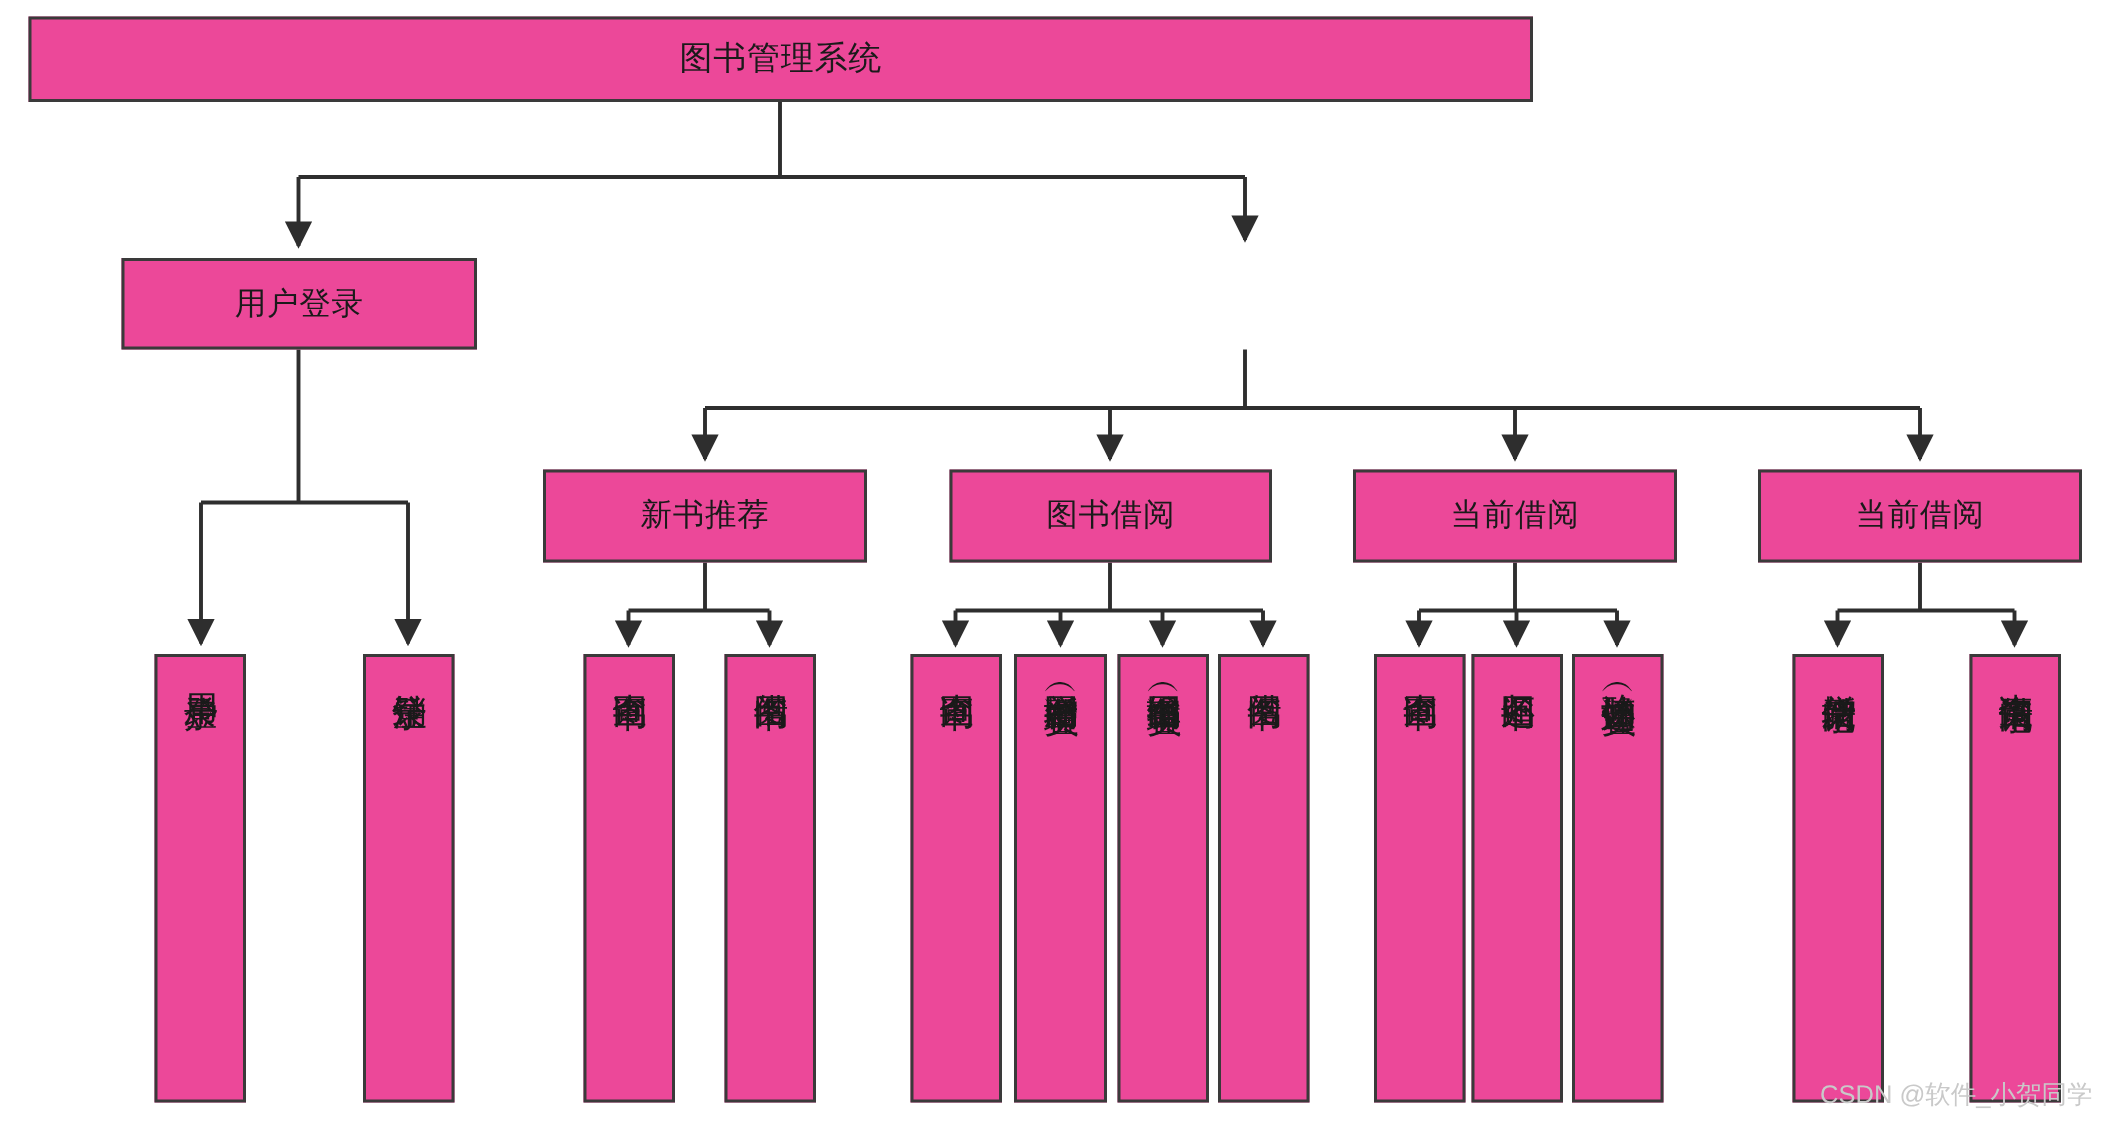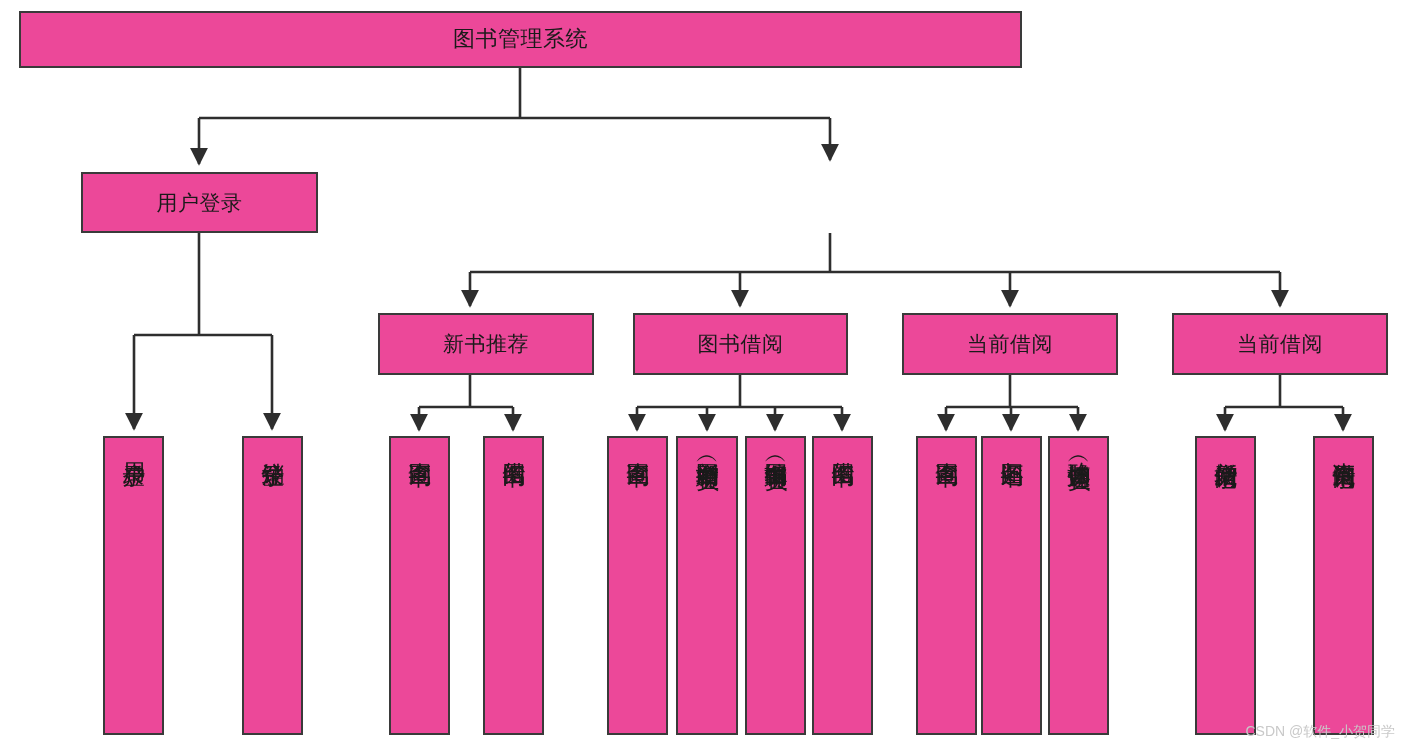--- a/index.html
+++ b/index.html
@@ -62,21 +62,21 @@
     text-orientation: upright;
     font-size: 23px;
     line-height: 1.04;
     letter-spacing: 1px;
     white-space: nowrap;
   }
   .watermark {
     position: absolute;
     right: 10px;
     bottom: 6px;
-    font-size: 14px;
+    font-size: 17px;
     color: #c9c9c9;
     white-space: nowrap;
     z-index: 5;
     font-family: "Liberation Sans", "DejaVu Sans", sans-serif;
   }
 </style>
 </head>
 <body>
 
 <div id="canvas">
@@ -133,21 +133,21 @@
   </svg>
 
   <div class="node h-node node-root" style="left:19px; top:11px; width:1003px; height:57px;">
     <span class="node-label">图书管理系统</span>
   </div>
 
   <div class="node h-node" style="left:81px; top:172px; width:237px; height:61px;">
     <span class="node-label">用户登录</span>
   </div>
 
-  <div class="node h-node" style="left:378px; top:313px; width:216px; height:62px;">
+  <div class="node h-node" style="left:362px; top:313px; width:216px; height:62px;">
     <span class="node-label">新书推荐</span>
   </div>
   <div class="node h-node" style="left:633px; top:313px; width:215px; height:62px;">
     <span class="node-label">图书借阅</span>
   </div>
   <div class="node h-node" style="left:902px; top:313px; width:216px; height:62px;">
     <span class="node-label">当前借阅</span>
   </div>
   <div class="node h-node" style="left:1172px; top:313px; width:216px; height:62px;">
     <span class="node-label">当前借阅</span>

